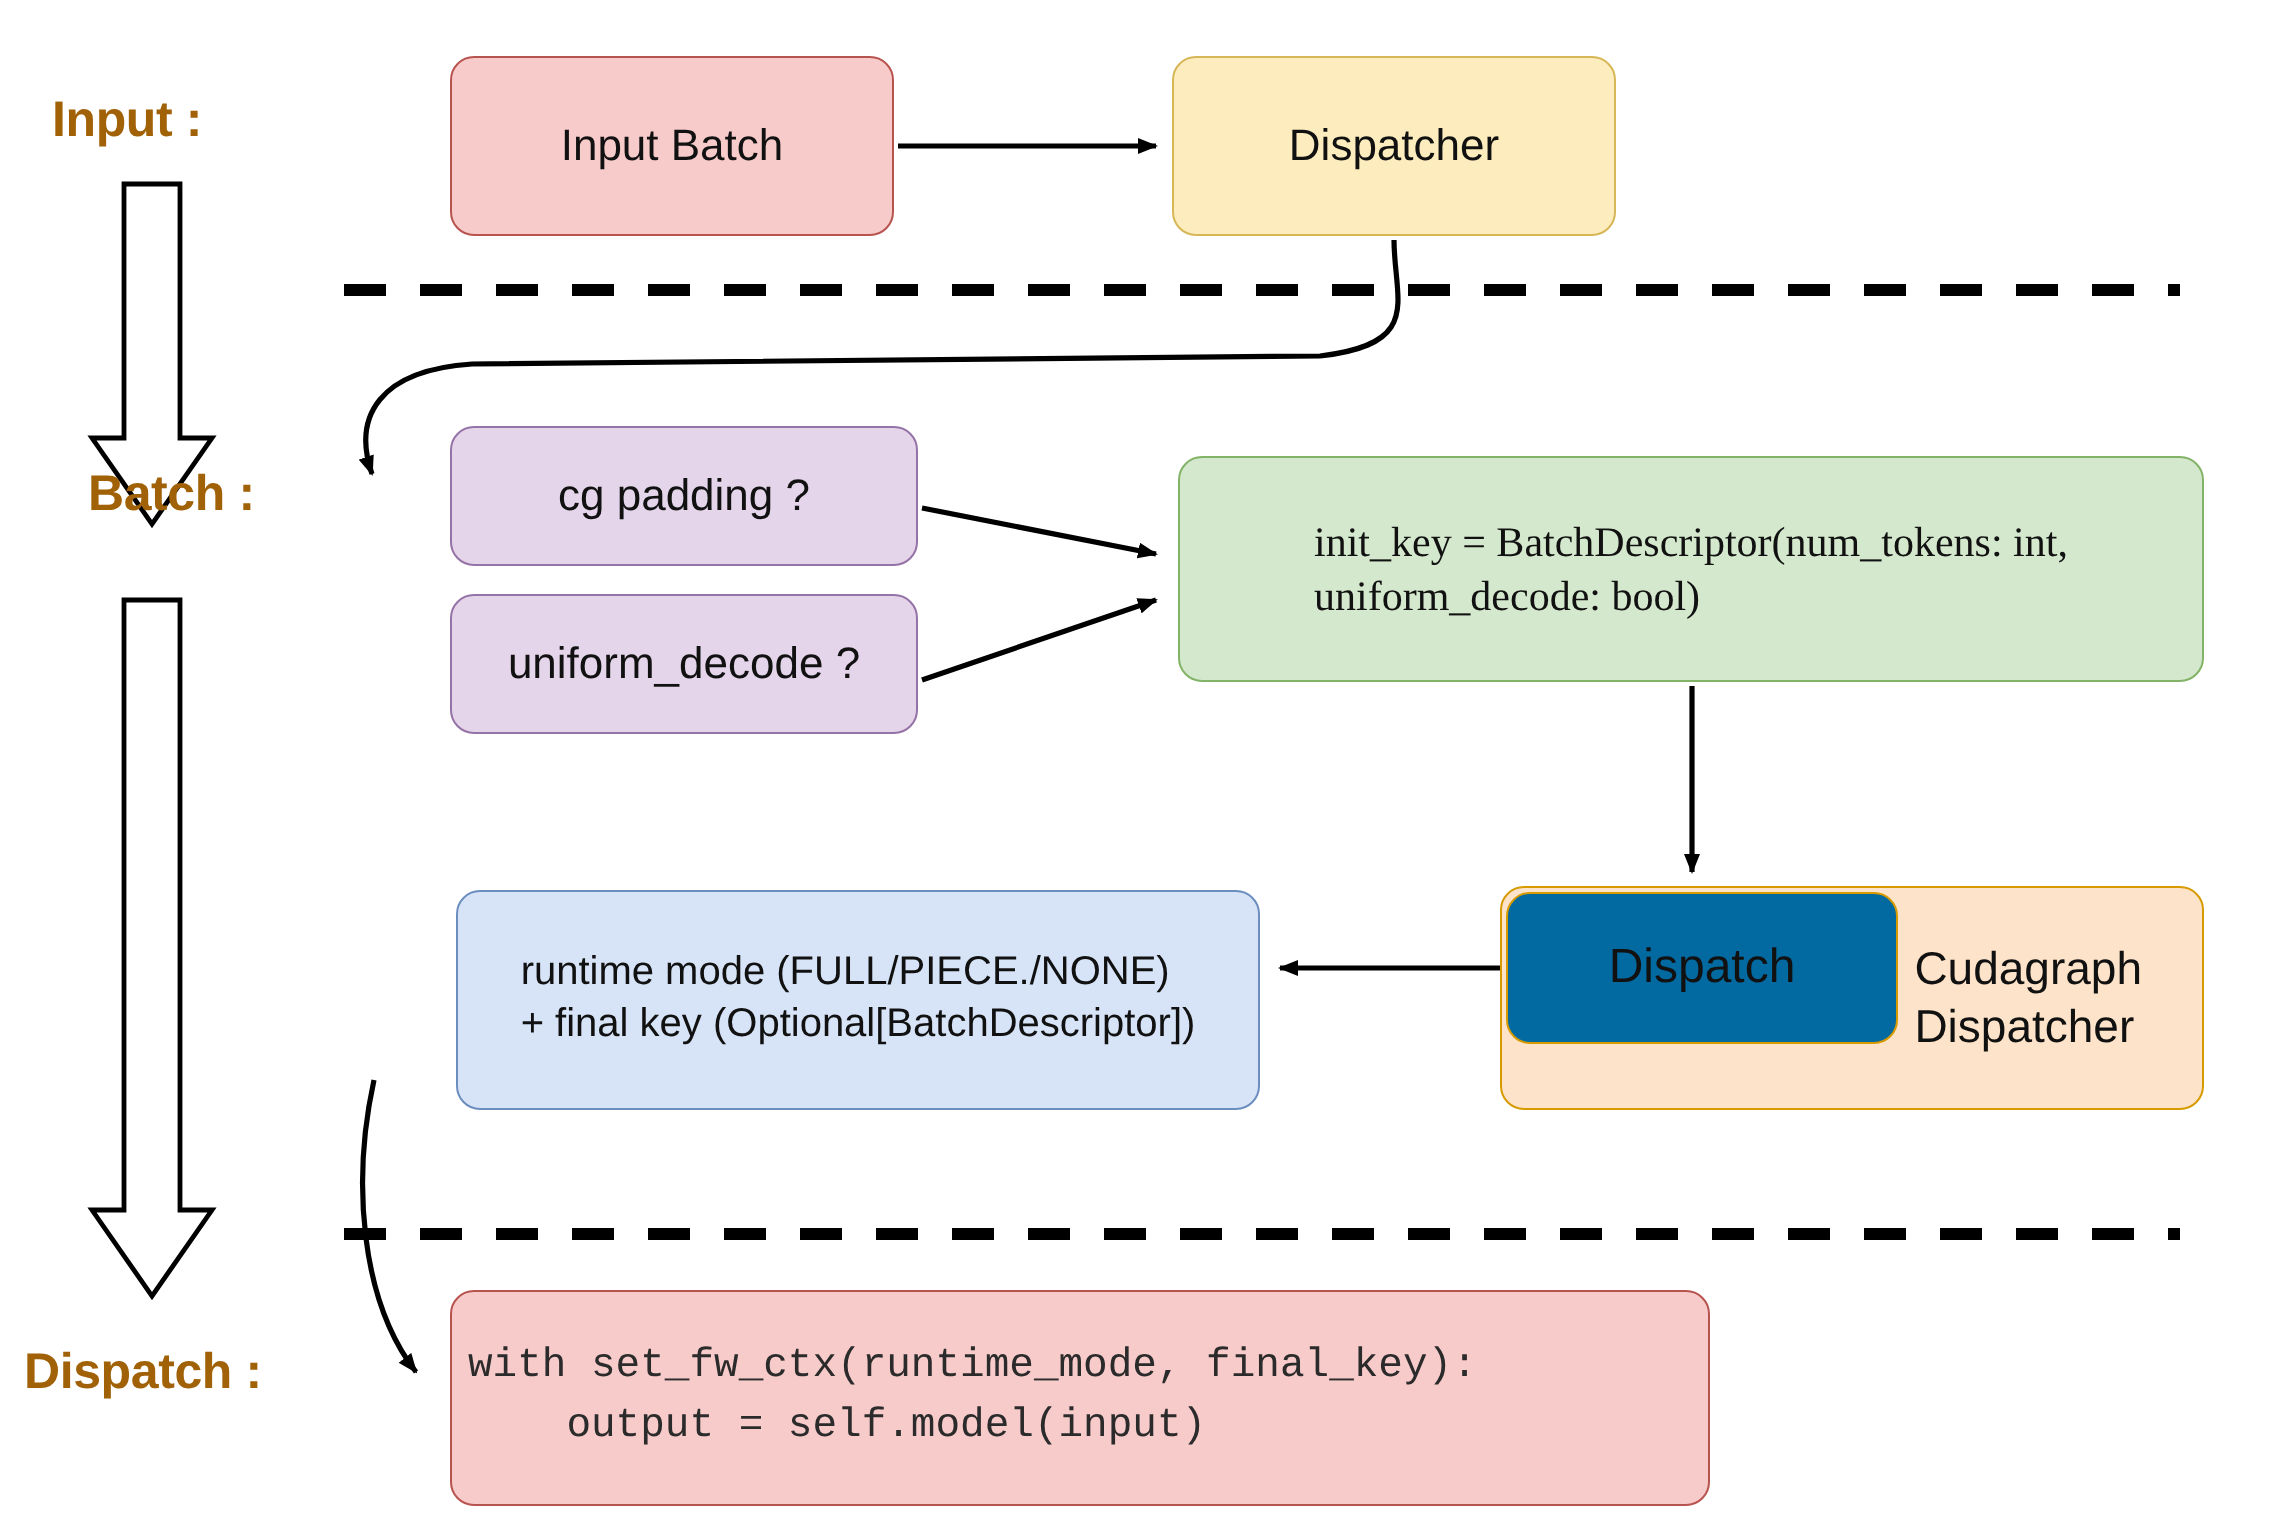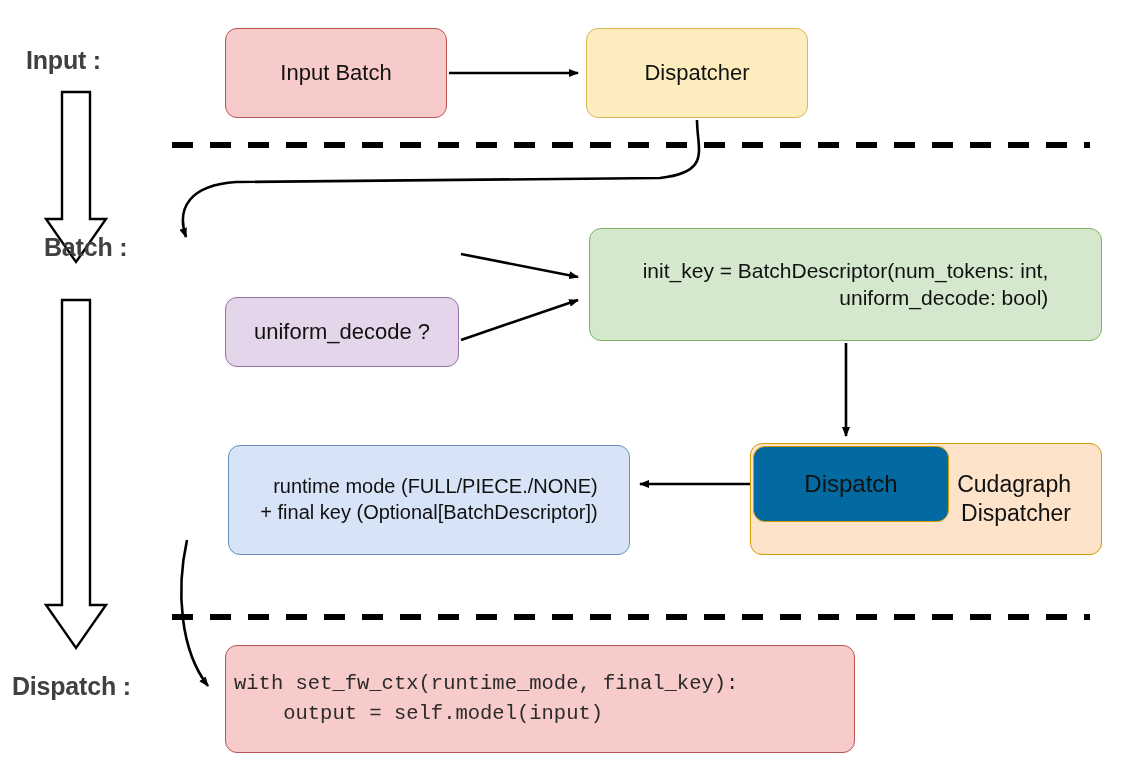--- a/index.html
+++ b/index.html
@@ -22,34 +22,34 @@
     height: 770px;
     pointer-events: none;
   }
 
   
   .phase-label {
     position: absolute;
     font-family: "Liberation Sans", sans-serif;
     font-weight: bold;
     font-size: 25px;
-    color: #404040;
+    color: #a16207;
     white-space: nowrap;
     letter-spacing: -0.2px;
     text-align: center;
   }
 
   
   .node {
     position: absolute;
     box-sizing: border-box;
     display: flex;
     align-items: center;
     justify-content: center;
-    text-align: right;
+    text-align: left;
     border-radius: 12px;
     border: 1.6px solid #999;
     color: #111111;
     line-height: 1.28;
     white-space: pre-line;
   }
 
   .node-input-batch {
     left: 225px; top: 28px; width: 222px; height: 90px;
     background: #f8cbcb;
@@ -73,20 +73,21 @@
     background: #e4d5ea;
     border-color: #9673a6;
     font-size: 22px;
   }
   .node-init-key {
     left: 589px; top: 228px; width: 513px; height: 113px;
     background: #d3e8cc;
     border-color: #82b366;
     font-size: 21px;
     padding: 0 12px;
+    font-family: Liberation Serif, serif;
   }
   .node-dispatcher-outer {
     left: 750px; top: 443px; width: 352px; height: 112px;
     background: #fce3ca;
     border-color: #d79b00;
     font-size: 23px;
     justify-content: flex-end;
     align-items: center;
     padding-right: 30px;
   }
@@ -152,20 +153,21 @@
   </svg>
 
   <div class="phase-label" style="left:26px; top:46px;">Input :</div>
   <div class="phase-label" style="left:44px; top:233px;">Batch :</div>
   <div class="phase-label" style="left:12px; top:672px;">Dispatch :</div>
 
   <div class="node node-input-batch">Input Batch</div>
 
   <div class="node node-preprocess">Dispatcher</div>
 
+  <div class="node node-cg-padding">cg padding ?</div>
 
   <div class="node node-uniform-decode">uniform_decode ?</div>
 
   <div class="node node-init-key">init_key = BatchDescriptor(num_tokens: int,
 uniform_decode: bool)</div>
 
   <div class="node node-dispatcher-outer">Cudagraph
 Dispatcher</div>
 
   <div class="node node-dispatch">Dispatch</div>

